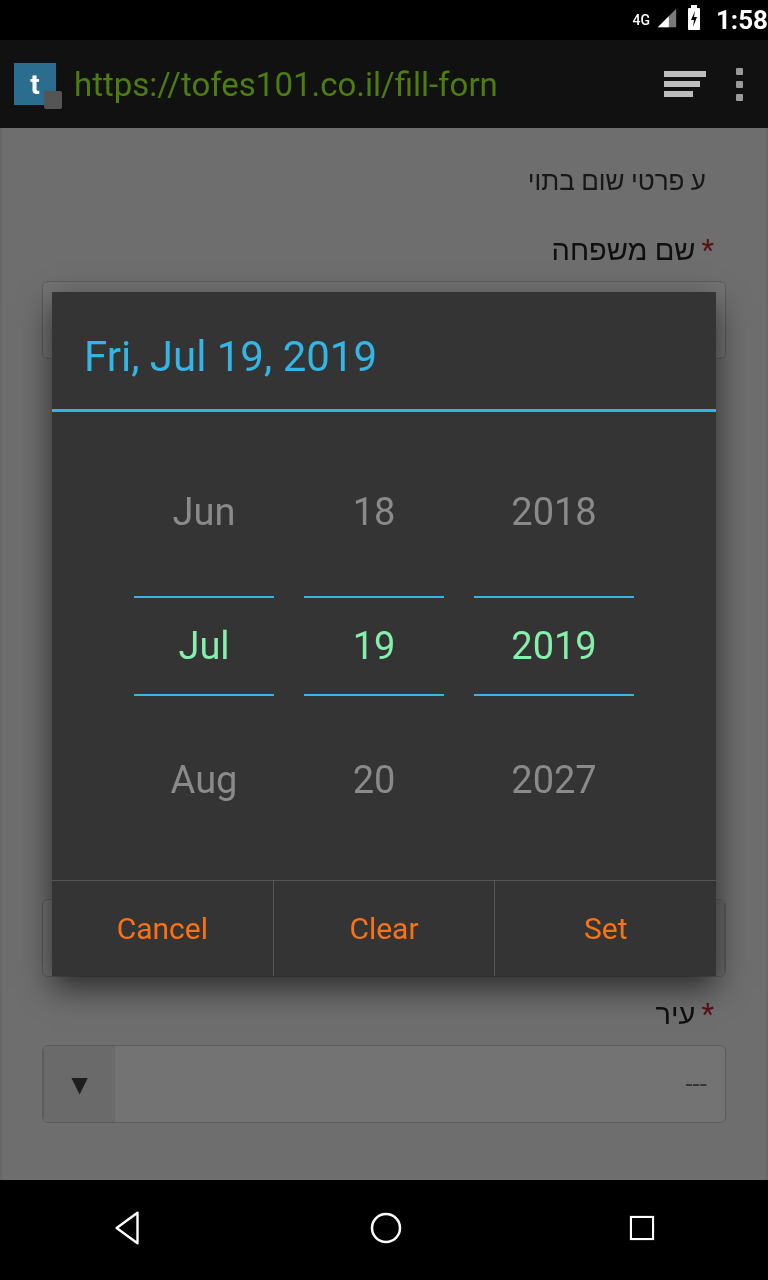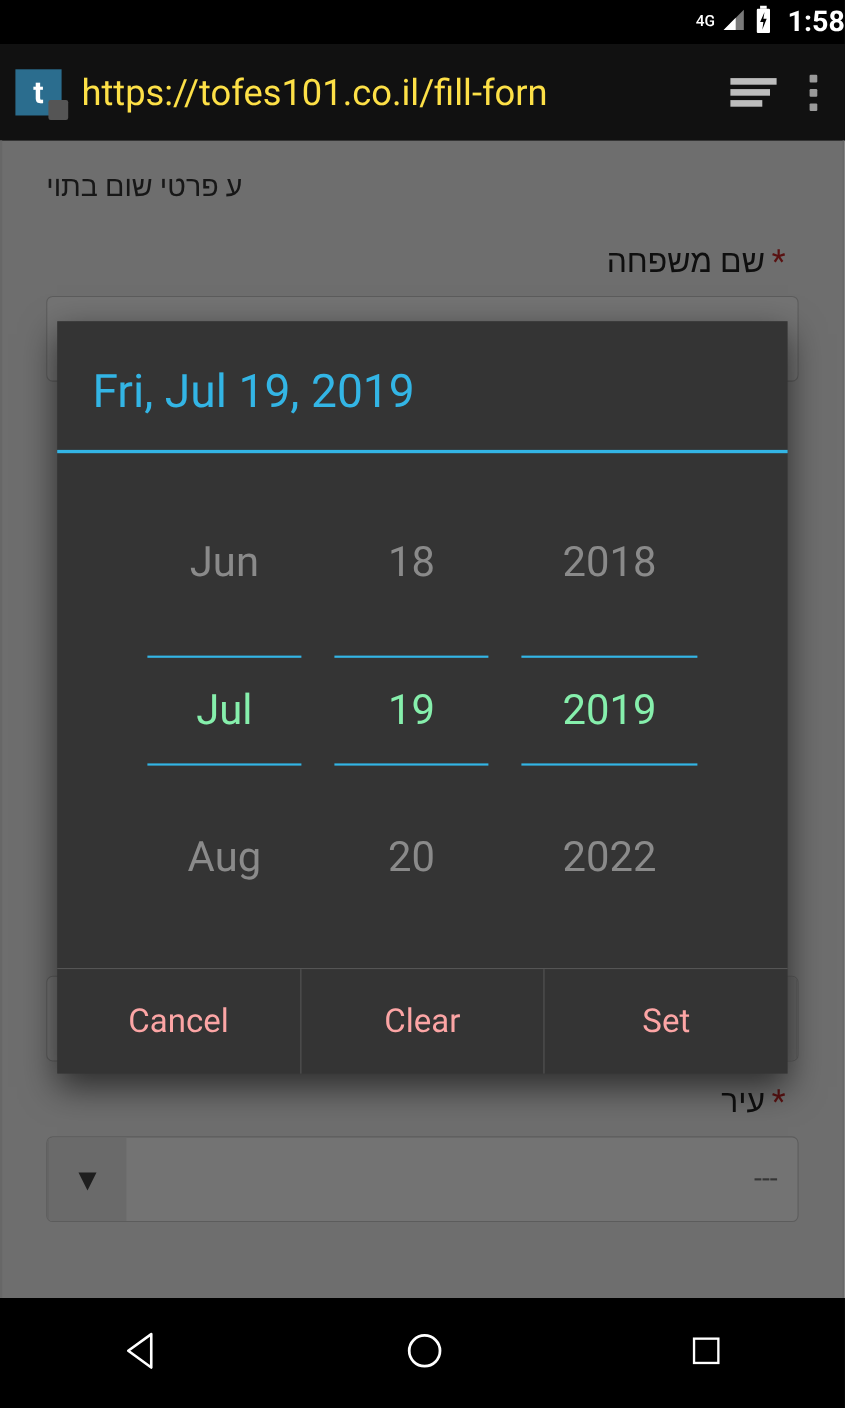--- a/index.html
+++ b/index.html
@@ -38,21 +38,21 @@
   }
   .favicon .lock-badge {
     position: absolute;
     right: -6px; bottom: -4px;
     width: 18px; height: 18px;
     background: #555;
     border-radius: 2px;
   }
   .url {
     flex: 1;
-    color: #fde047;
+    color: #4d7c0f;
     font-size: 33px;
     white-space: nowrap;
     overflow: hidden;
   }
   .tabs-icon {
     width: 42px; height: 30px;
     display: flex; flex-direction: column; gap: 4px;
     justify-content: center;
   }
   .tabs-icon span {
@@ -72,21 +72,21 @@
   .page {
     position: absolute;
     top: 128px; left: 0; right: 0; bottom: 100px;
     background: #f3f3f3;
     border-left: 2px solid #e5e5e5;
     border-right: 2px solid #e5e5e5;
     direction: rtl;
     padding: 20px 40px;
   }
   .page .tophint {
-    color: #333; font-size: 26px; text-align: left; margin: 6px 20px 36px 0;
+    color: #333; font-size: 26px; text-align: right; margin: 18px 20px 36px 0;
     white-space: nowrap; overflow: hidden;
   }
   .page .field-label {
     text-align: right; font-size: 29px; color: #222; margin: 20px 12px 14px 0;
   }
   .page .field-label .req { color: #c62828; margin-left: 6px; }
   .page .input-box {
     border: 1px solid #ccc; border-radius: 6px;
     height: 78px; background: #fff;
     display: flex; align-items: center; justify-content: flex-end;
@@ -155,21 +155,21 @@
   }
 
   .dialog-buttons {
     display: flex;
     border-top: 1px solid #555;
     height: 96px;
   }
   .dialog-buttons .dbtn {
     flex: 1;
     display: flex; align-items: center; justify-content: center;
-    color: #fca5a5; font-size: 30px;
+    color: #f97316; font-size: 30px;
     border-right: 1px solid #555;
     cursor: pointer;
   }
   .dialog-buttons .dbtn:last-child { border-right: none; }
 
   
   .nav-bar {
     position: absolute;
     left:0; right:0; bottom:0;
     height: 100px;
@@ -267,21 +267,21 @@
       <div class="picker-val dim">Aug</div>
     </div>
     <div class="picker-col">
       <div class="picker-val dim">18</div>
       <div class="picker-val sel">19</div>
       <div class="picker-val dim">20</div>
     </div>
     <div class="picker-col year">
       <div class="picker-val dim">2018</div>
       <div class="picker-val sel">2019</div>
-      <div class="picker-val dim">2022</div>
+      <div class="picker-val dim">2027</div>
     </div>
   </div>
 
   <div class="dialog-buttons">
     <div class="dbtn">Cancel</div>
     <div class="dbtn">Clear</div>
     <div class="dbtn">Set</div>
   </div>
 </div>
 

